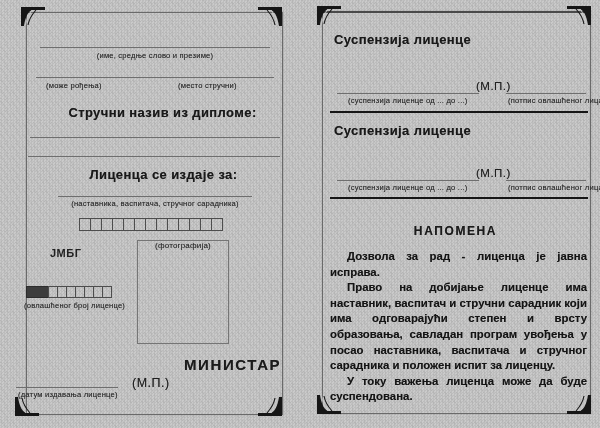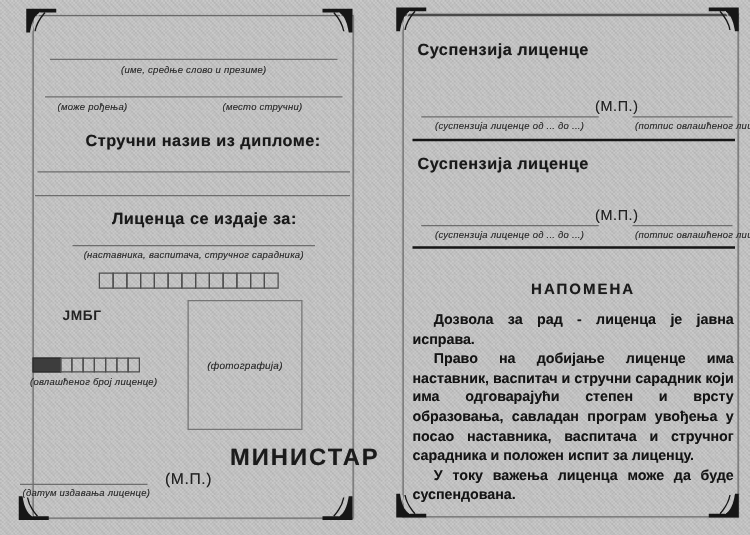--- a/index.html
+++ b/index.html
@@ -24,54 +24,53 @@
   #left-frame{left:26px;top:12px;width:255px;height:401px;}
   #right-frame{left:322px;top:11px;width:267px;height:400px;border-top:2px solid #4a4a4a;}
   .corner{position:absolute;width:26px;height:22px;}
   .corner svg{width:100%;height:100%;display:block;}
   .flipx{transform:scaleX(-1);}
   .flipy{transform:scaleY(-1);}
   .flipxy{transform:scale(-1,-1);}
   .fill-line{position:absolute;border-bottom:1px solid #6e6e6e;height:0;}
   .tiny-label{
     position:absolute;font-size:7.6px;color:#2e2e2e;white-space:nowrap;
-    letter-spacing:0.2px;text-shadow:0 0 0.5px rgba(40,40,40,0.5);font-style:italic;
+    letter-spacing:0.2px;text-shadow:0 0 0.5px rgba(40,40,40,0.5);
   }
   .center{text-align:center;}
   .heading-md{
     position:absolute;font-size:13px;font-weight:600;color:#191919;
     letter-spacing:0.4px;text-shadow:0 0 0.6px rgba(0,0,0,0.45);white-space:nowrap;
   }
   .cells{position:absolute;display:flex;}
   .cell{width:12px;height:13px;border:1px solid #4d4d4d;margin-left:-1px;box-sizing:border-box;}
   .cell-sm{width:10px;height:12px;border:1px solid #4d4d4d;margin-left:-1px;box-sizing:border-box;}
   .cell-filled{width:23px;height:12px;background:#3d3d3d;border:1px solid #2c2c2c;box-sizing:border-box;}
   .jmbg-label{position:absolute;font-size:11px;font-weight:700;letter-spacing:0.5px;color:#222;margin-top:28px;}
   #photo-box{
-    position:absolute;left:150px;top:240px;width:90px;height:102px;
+    position:absolute;left:137px;top:240px;width:90px;height:102px;
     border:1px solid #757575;
-    display:flex;align-items:center;justify-content:center;
+    display:flex;justify-content:center;
   }
   #photo-box .tiny-label{position:static;}
   .mp{position:absolute;font-size:11.5px;color:#202020;letter-spacing:0.5px;text-shadow:0 0 0.5px rgba(0,0,0,0.4);}
   .divider{position:absolute;height:2px;background:#161616;}
   .note-text{
     position:absolute;left:330px;top:249px;width:257px;
     font-size:11.4px;line-height:15.6px;text-align:justify;color:#141414;
     text-shadow:0 0 0.5px rgba(0,0,0,0.35);
   }
   .note-text p{margin:0;text-indent:17px;font-weight:bold;}
   #note-heading{
     position:absolute;left:322px;top:224px;width:267px;text-align:center;
     font-size:12px;font-weight:700;letter-spacing:1.6px;color:#1a1a1a;
     text-shadow:0 0 0.6px rgba(0,0,0,0.45);
-    padding-left:11px;
   }
   #minister{
-    position:absolute;left:184px;top:356px;font-size:19px;font-weight:600;
+    position:absolute;left:184px;top:356px;font-size:15px;font-weight:600;
     letter-spacing:1.6px;color:#1b1b1b;text-shadow:0 0 0.6px rgba(0,0,0,0.45);text-align:center;
   }
 </style>
 </head>
 <body>
 
 <svg width="0" height="0" style="position:absolute">
   <defs>
     <g id="corner-glyph">
       <path d="M1,2 L25,2 L25,5 L12,5 C8.5,6.5 5.5,11 4,21 L1,21 L1,2 Z" fill="#161616"></path>

